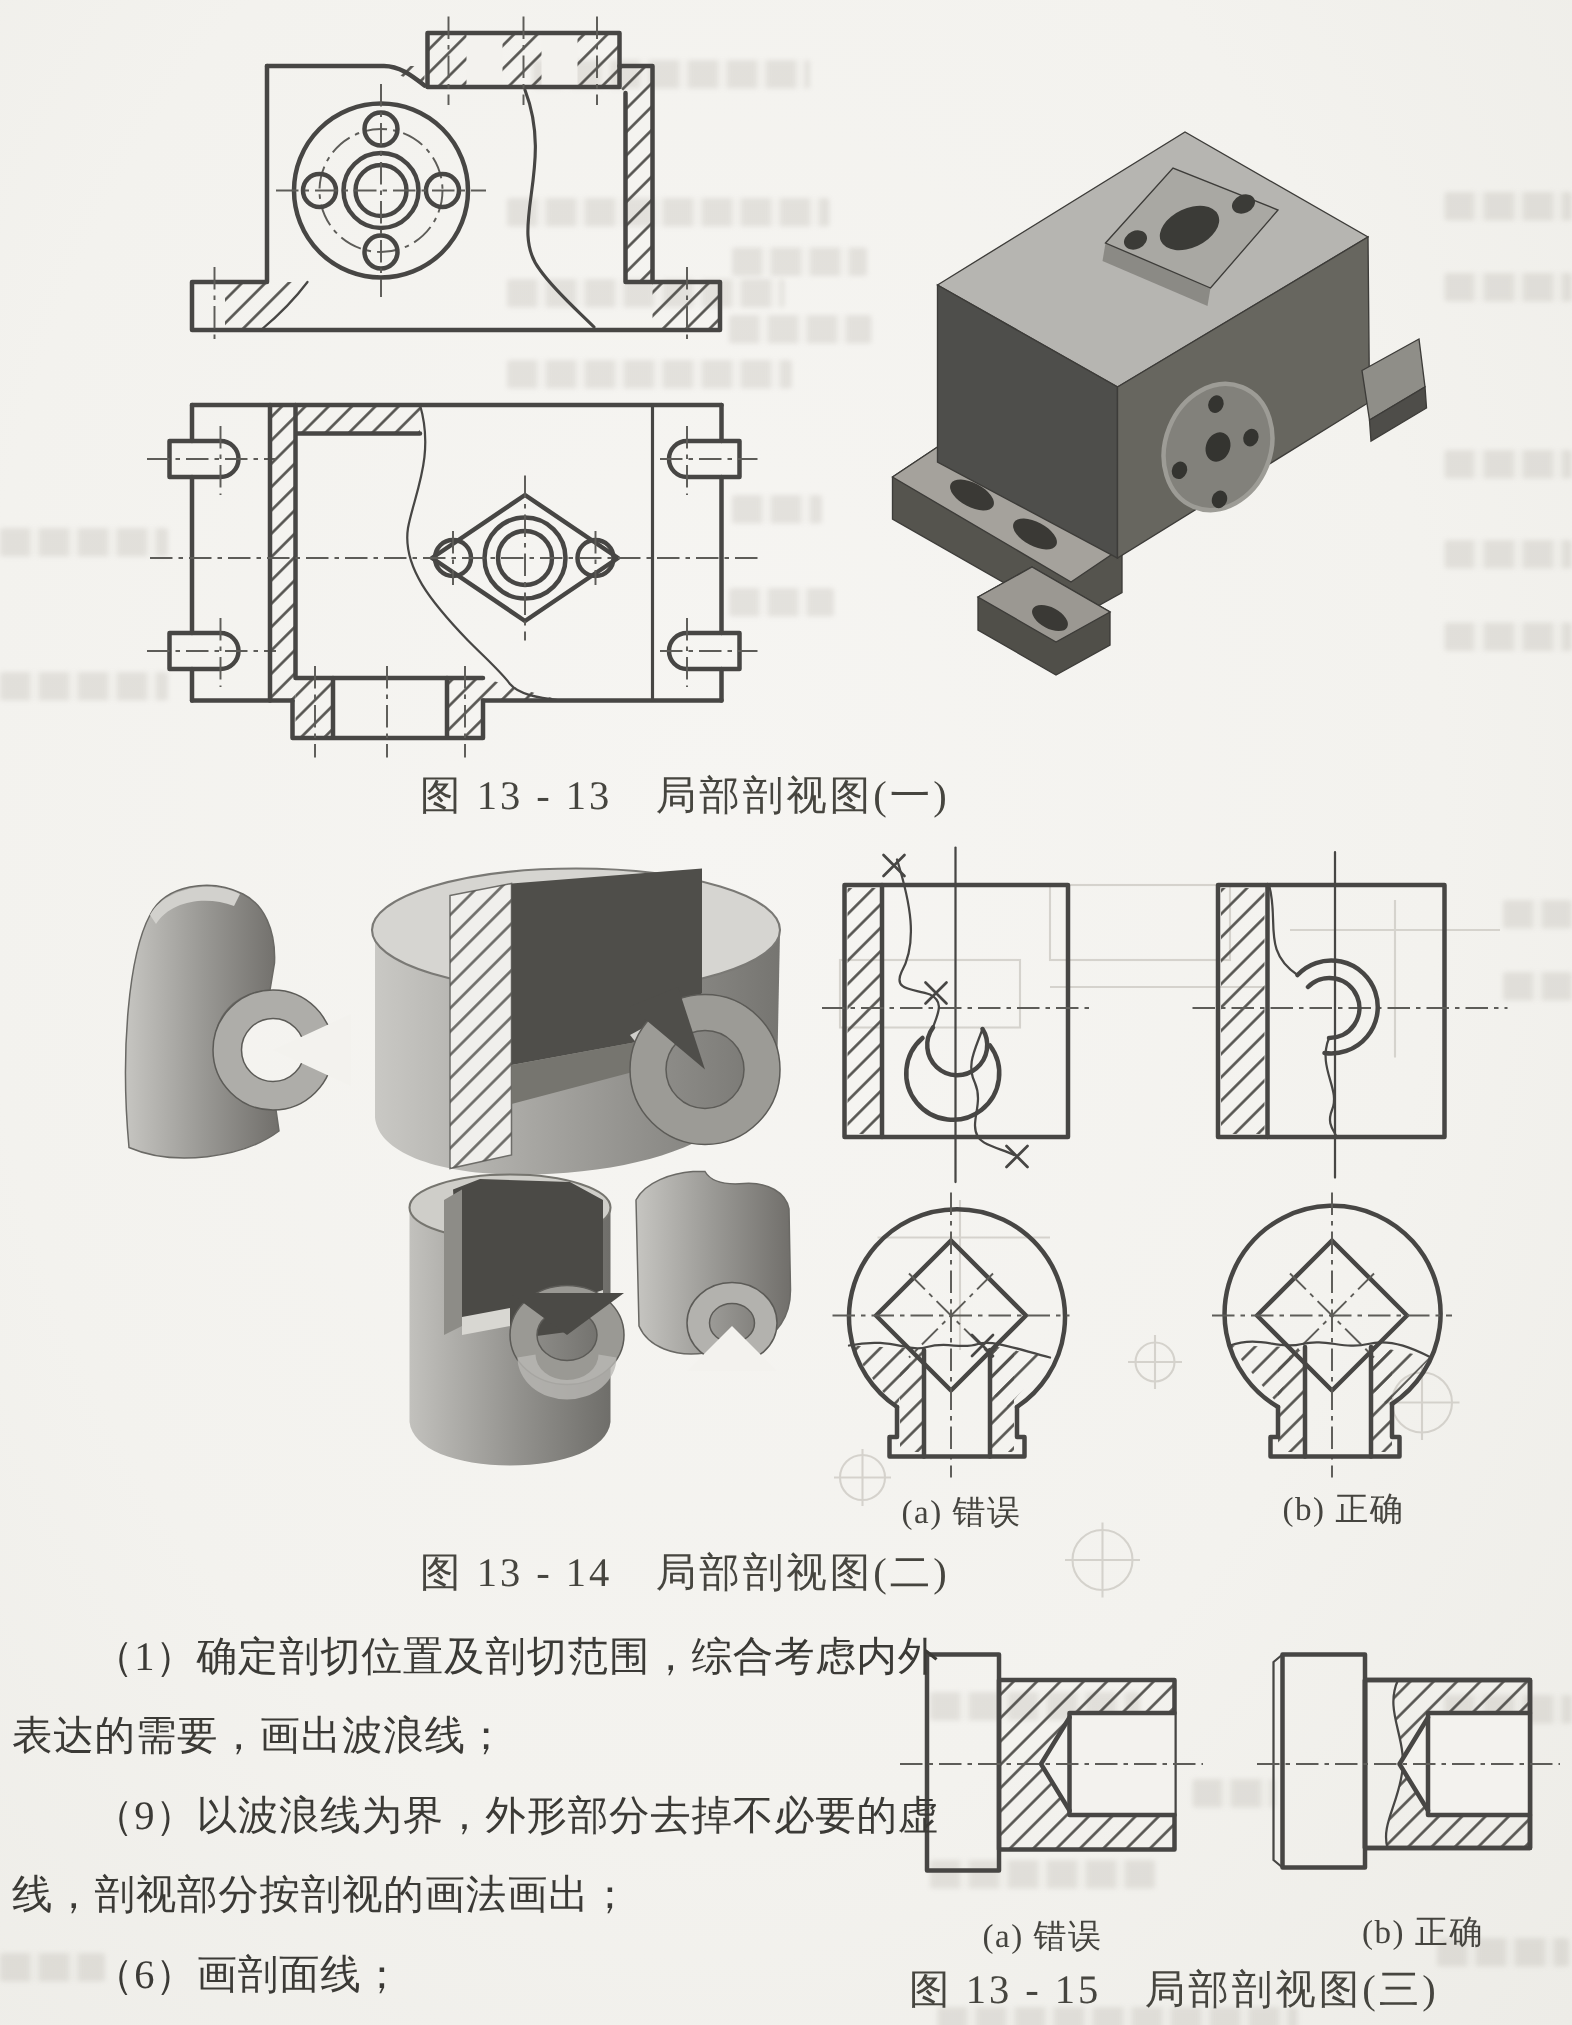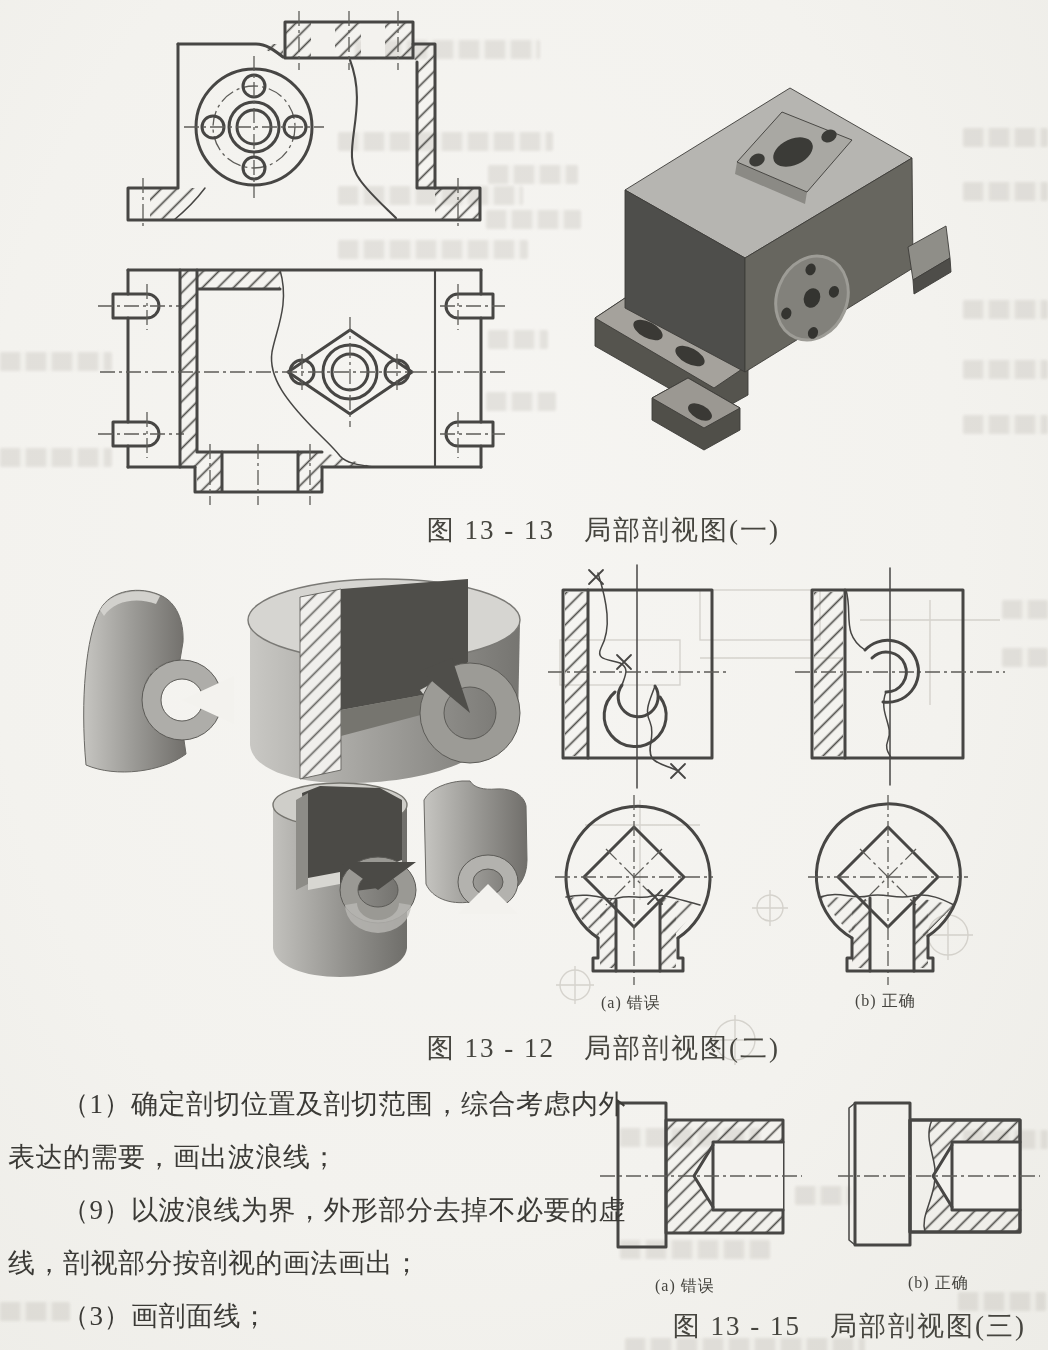--- a/index.html
+++ b/index.html
@@ -16,22 +16,22 @@
   }
   
   .hv{fill:none;stroke:#474644;stroke-width:3;stroke-linecap:round;stroke-linejoin:round}
   .md{fill:none;stroke:#474644;stroke-width:2.1;stroke-linecap:round;stroke-linejoin:round}
   .th{fill:none;stroke:#474644;stroke-width:1.5;stroke-linecap:round;stroke-linejoin:round}
   .cl{fill:none;stroke:#5d5c58;stroke-width:1.3;stroke-dasharray:15 4 3 4}
   .xm{fill:none;stroke:#474644;stroke-width:1.8;stroke-linecap:round}
   .ed{stroke:#3d3c39;stroke-width:.9}
   .ft{fill:none;stroke:#b7b3ab;stroke-width:1.4}
   
-  .cap{position:absolute;font-size:27px;color:#46453f;letter-spacing:2px;text-align:right;white-space:nowrap}
-  .lab{position:absolute;font-size:16px;color:#45443f;letter-spacing:1px;white-space:nowrap}
+  .cap{position:absolute;font-size:27px;color:#46453f;letter-spacing:2px;text-align:left;white-space:nowrap}
+  .lab{position:absolute;font-size:22px;color:#45443f;letter-spacing:1px;white-space:nowrap}
   .steps{position:absolute;left:8px;top:1078px;width:634px;font-size:27px;line-height:53px;color:#3b3a36}
   .steps p{margin:0;text-indent:2em;letter-spacing:.5px}
 </style>
 </head>
 <body>
 
 <div id="page">
 
   <div>
     <div class="bleed" style="left:355px;top:40px;width:185px"></div>
@@ -310,26 +310,26 @@
       <path class="hv" d="M952,1145 L933,1176 L952,1207"></path>
       <rect x="910" y="1120" width="110" height="112" class="hv" fill="none"></rect>
       <path class="cl" d="M838,1176 H1040"></path>
     </g>
   </svg>
 
   <div class="cap" style="left:280px;top:512px;width:500px">图 13 - 13　局部剖视图(一)</div>
 
   <div class="lab" style="left:601px;top:993px">(a) 错误</div>
   <div class="lab" style="left:855px;top:991px">(b) 正确</div>
-  <div class="cap" style="left:280px;top:1030px;width:500px">图 13 - 12　局部剖视图(二)</div>
+  <div class="cap" style="left:280px;top:1030px;width:500px">图 13 - 14　局部剖视图(二)</div>
 
   <div class="lab" style="left:655px;top:1276px">(a) 错误</div>
   <div class="lab" style="left:908px;top:1273px">(b) 正确</div>
   <div class="cap" style="left:606px;top:1308px;width:420px">图 13 - 15　局部剖视图(三)</div>
 
   <div class="steps">
     <p>（1）确定剖切位置及剖切范围，综合考虑内外表达的需要，画出波浪线；</p>
     <p>（9）以波浪线为界，外形部分去掉不必要的虚线，剖视部分按剖视的画法画出；</p>
-    <p>（3）画剖面线；</p>
+    <p>（6）画剖面线；</p>
     <p>（4）当剖切位置明确并按投影关系配置时，局部剖视图可不作标注。</p>
   </div>
 
 </div>
 
 </body></html>

